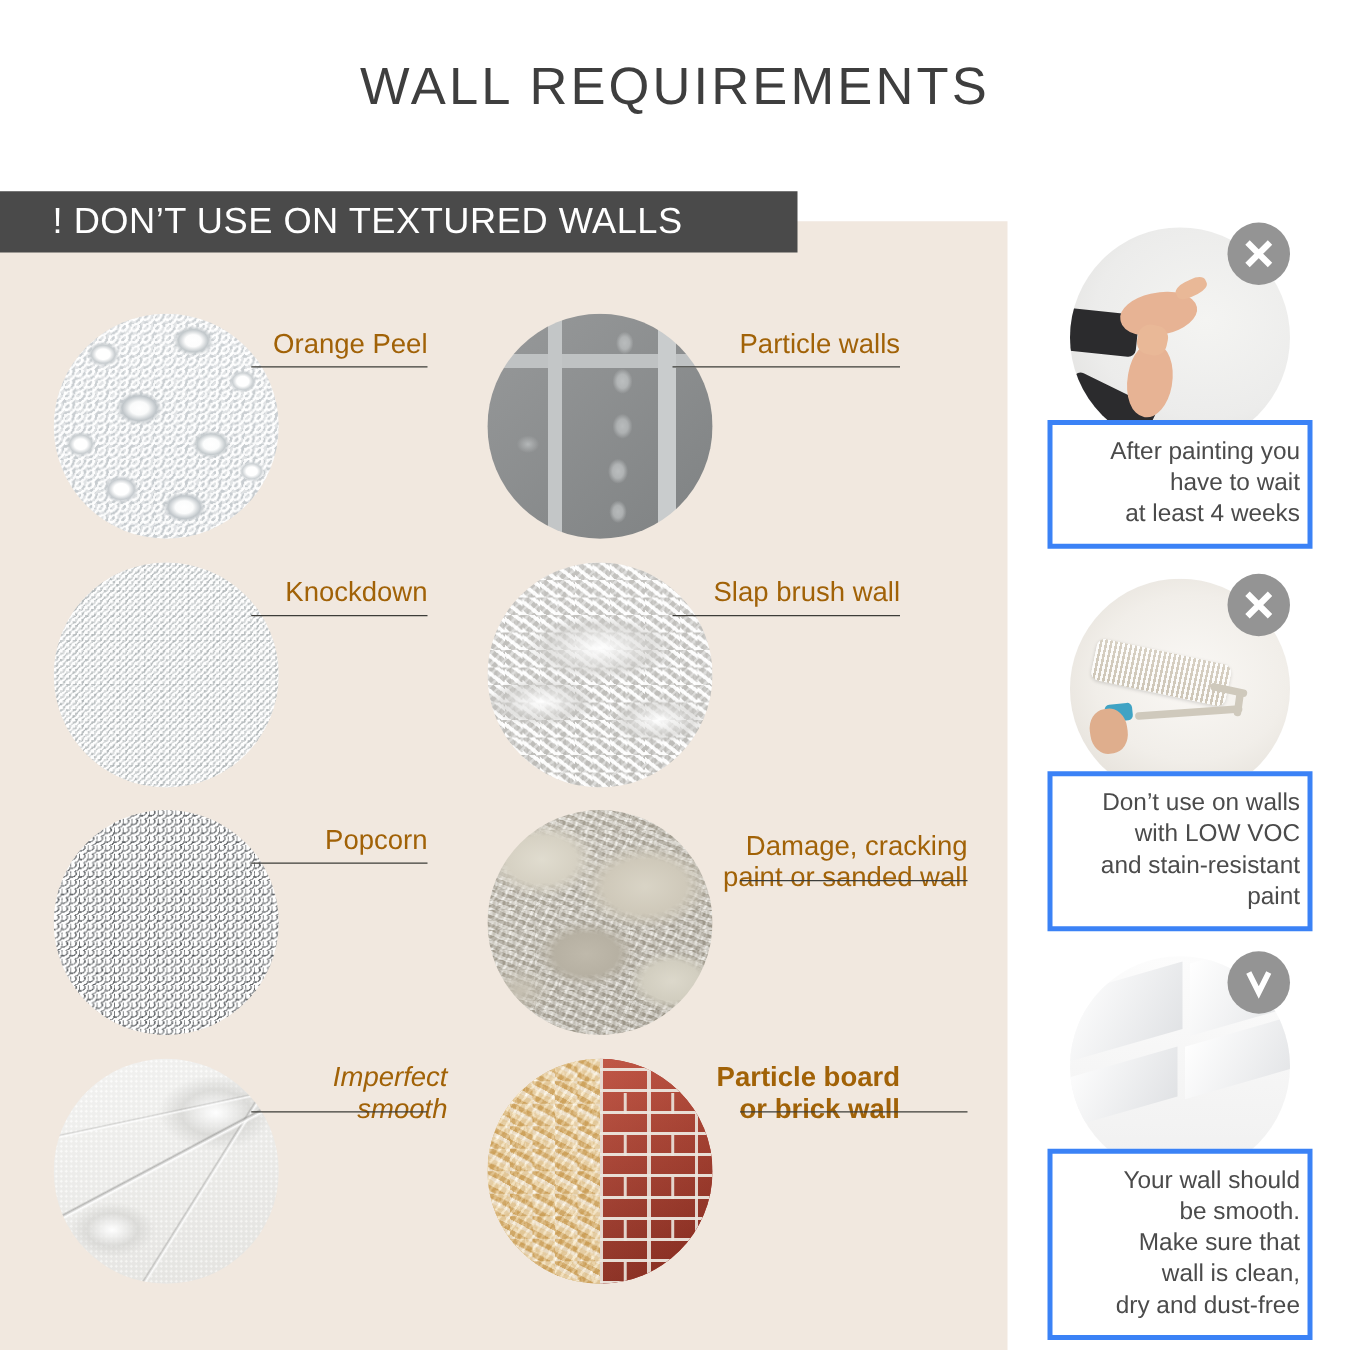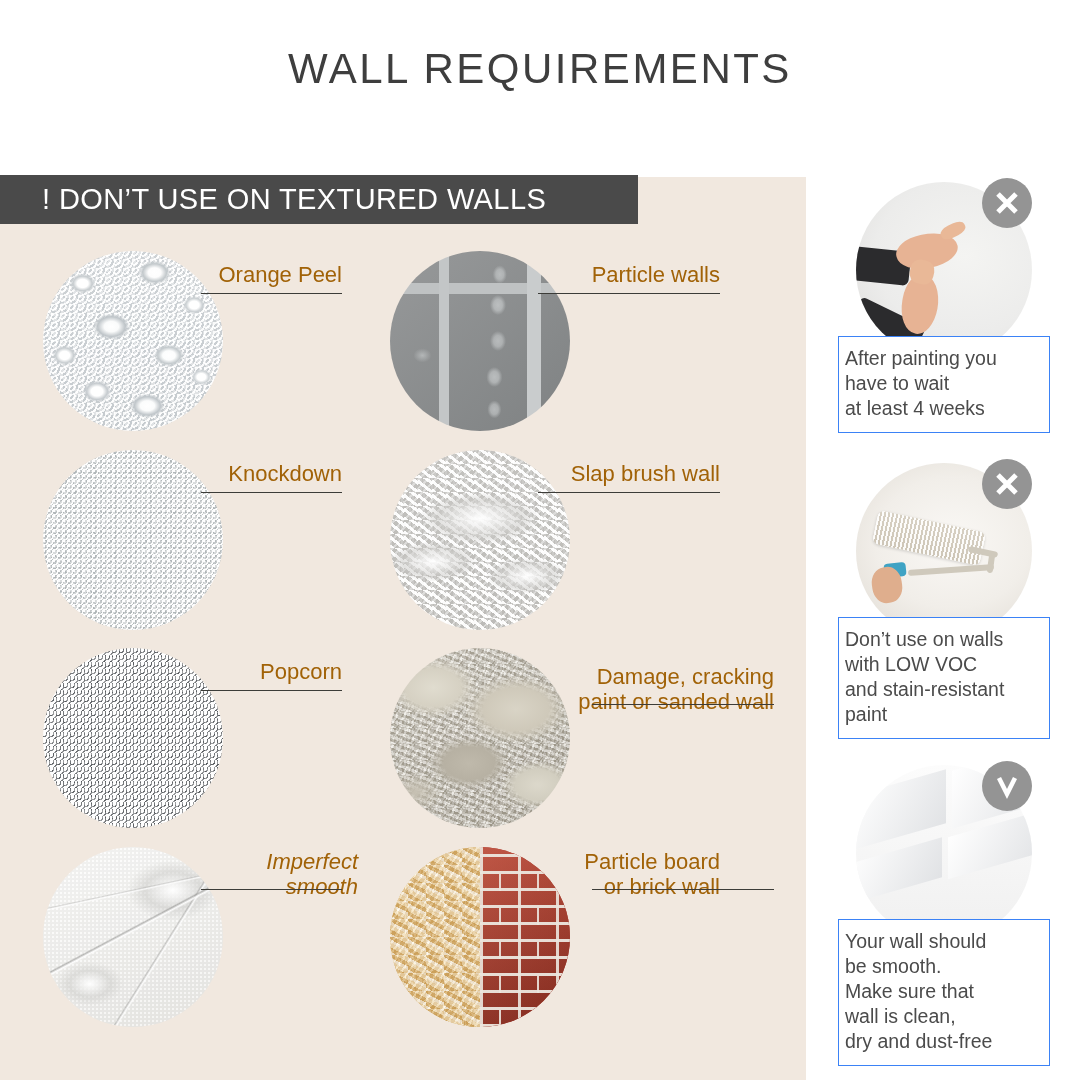--- a/index.html
+++ b/index.html
@@ -26,21 +26,21 @@
   
   #beige-panel{
     position:absolute;
     left:0;top:177px;width:806px;height:903px;
     background:#f1e8df;
   }
 
   
   #warning-banner{
     position:absolute;
-    left:0;top:175px;width:638px;height:49px;
+    left:0;top:153px;width:638px;height:49px;
     background:#4a4a4a;
     display:flex;align-items:center;
   }
   #warning-banner .banner-text{
     color:#ffffff;
     font-size:29px;
     font-weight:400;
     letter-spacing:0.4px;
     padding-left:42px;
     white-space:nowrap;
@@ -213,23 +213,23 @@
     width:50px;height:50px;border-radius:50%;
     background:#949494;
     display:flex;align-items:center;justify-content:center;
     z-index:5;
   }
   .rt-badge svg{display:block;}
   .rt-box{
     position:relative;
     box-sizing:border-box;
     width:212px;
-    border:1px solid #3b82f6;
+    border:4px solid #3b82f6;
     background:#ffffff;
-    text-align:left;
+    text-align:right;
     font-size:19.5px;
     line-height:1.28;
     color:#4b4b4b;
     padding:9px 6px 11px;
     white-space:pre-line;
     z-index:4;
   }
 
   
   .sc-hands{
@@ -320,21 +320,21 @@
   <div class="tex-label" style="left:136px;top:850px;width:222px;font-style:italic;">Imperfect
 smooth</div>
   <div class="tex-rule" style="left:201px;top:889px;width:141px;"></div>
 </div>
 
 <div class="tex-item">
   <div class="tex-circle t-osbbrick" style="left:390px;top:847px;">
     <div class="osb"></div>
     <div class="brick"></div>
   </div>
-  <div class="tex-label" style="left:450px;top:850px;width:270px;">Particle board
+  <div class="tex-label" style="left:450px;top:850px;width:270px;font-weight:bold;">Particle board
 or brick wall</div>
   <div class="tex-rule" style="left:592px;top:889px;width:182px;"></div>
 </div>
 
 <div class="rt-card" style="top:182px;">
   <div class="rt-photo sc-hands">
     <div class="arm" style="left:-24px;top:66px;width:78px;height:34px;transform:rotate(6deg);"></div>
     <div class="hand" style="left:40px;top:52px;width:62px;height:34px;transform:rotate(-12deg);"></div>
     <div class="finger" style="left:84px;top:42px;width:26px;height:13px;transform:rotate(-26deg);"></div>
     <div class="arm" style="left:-6px;top:128px;width:72px;height:36px;transform:rotate(26deg);"></div>

